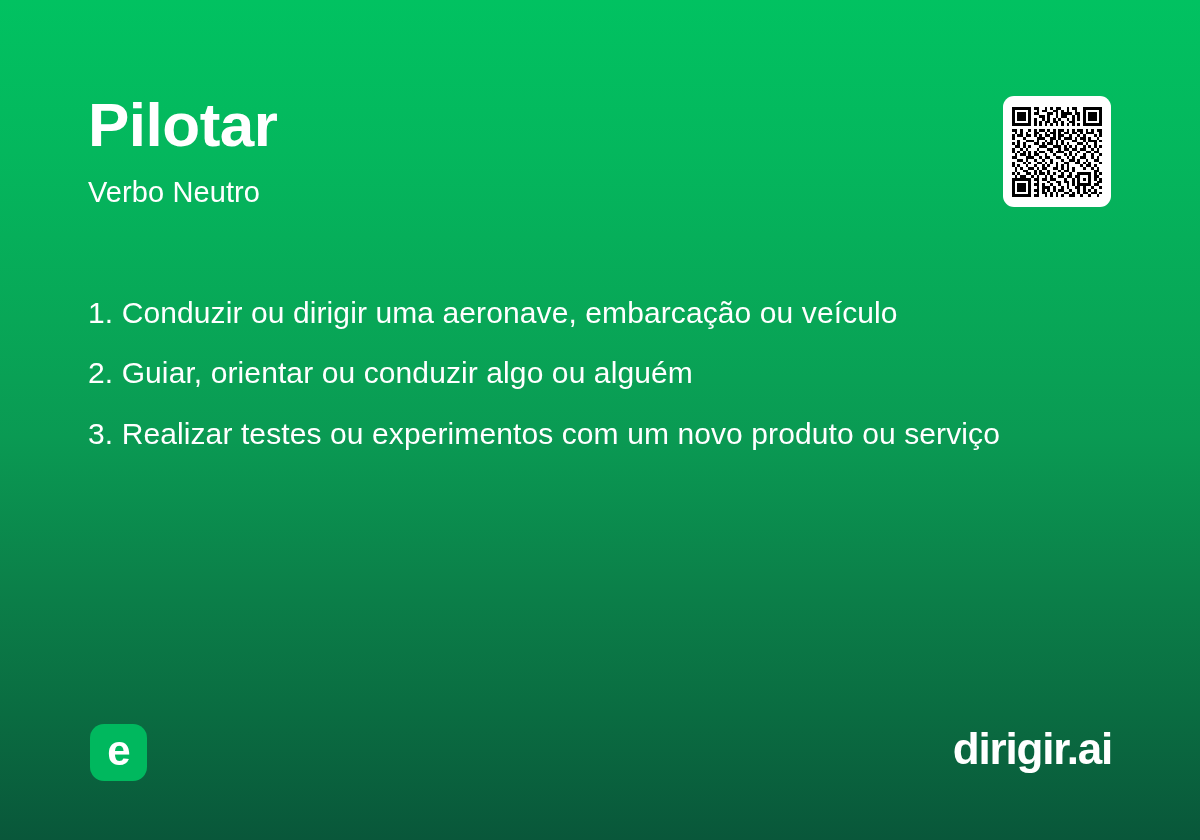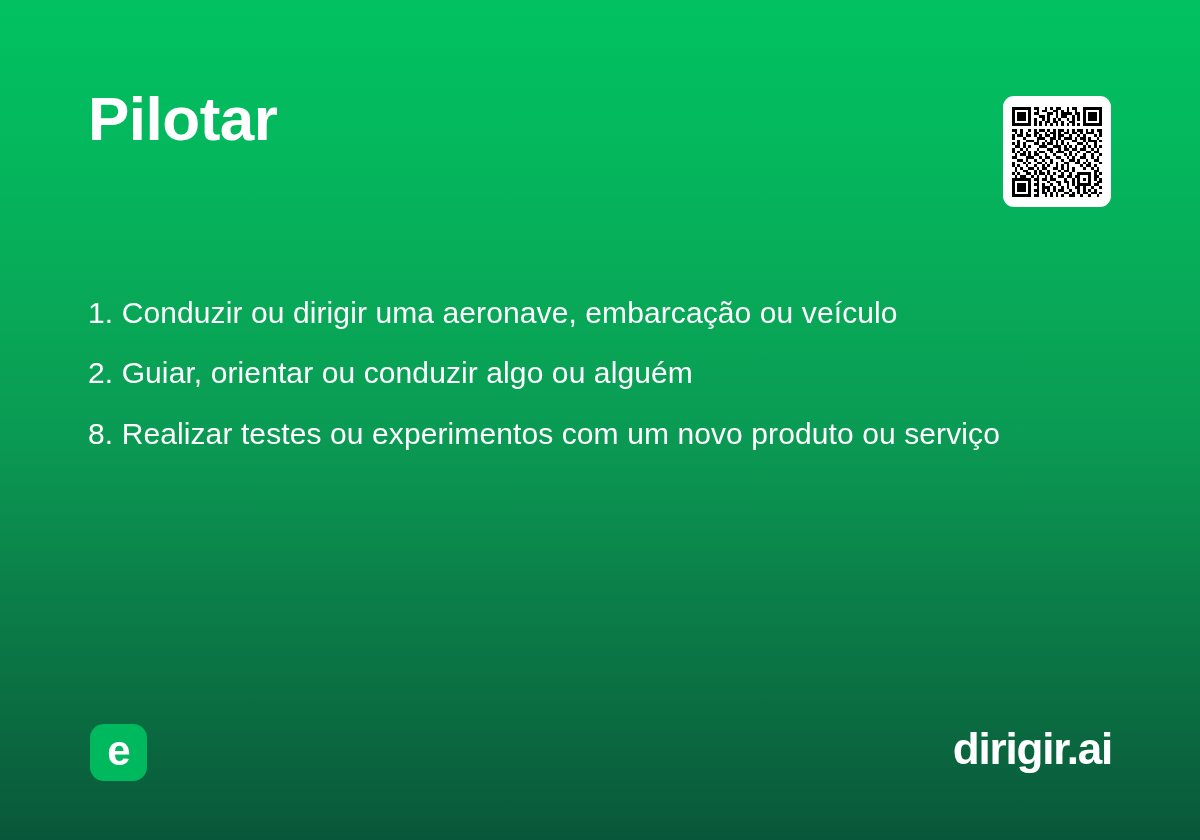--- a/index.html
+++ b/index.html
@@ -27,21 +27,21 @@
 
   .card {
     position: absolute;
     inset: 0;
   }
 
   
   .header {
     position: absolute;
     left: 88px;
-    top: 88px;
+    top: 94px;
     width: 860px;
   }
 
   .word-title {
     font-size: 62px;
     line-height: 1.0;
     font-weight: 700;
     color: #ffffff;
     letter-spacing: -0.5px;
   }
@@ -123,20 +123,21 @@
     line-height: 1.05;
   }
 </style>
 </head>
 <body>
 
 <div class="card">
 
   <div class="header">
     <div class="word-title">Pilotar</div>
+    <div class="word-class">Verbo Neutro</div>
   </div>
 
   <div class="qr-card">
     <span>
       <svg viewBox="0 0 33 33" shape-rendering="crispEdges" aria-hidden="true">
         <rect width="33" height="33" fill="#ffffff"></rect>
         <g fill="#000000">
 
           <rect x="0" y="0" width="7" height="1"></rect>
             <rect x="0" y="6" width="7" height="1"></rect>
@@ -453,21 +454,21 @@
           <rect x="28" y="32" width="1" height="1"></rect>
             <rect x="31" y="32" width="1" height="1"></rect>
         </g>
       </svg>
     </span>
   </div>
 
   <div class="definitions">
     <div class="definition">1. Conduzir ou dirigir uma aeronave, embarcação ou veículo</div>
     <div class="definition">2. Guiar, orientar ou conduzir algo ou alguém</div>
-    <div class="definition">8. Realizar testes ou experimentos com um novo produto ou serviço</div>
+    <div class="definition">3. Realizar testes ou experimentos com um novo produto ou serviço</div>
   </div>
 
   <div class="footer-logo">
     <span class="glyph">e</span>
   </div>
 
   <div class="brand-wordmark">dirigir.ai</div>
 
 </div>
 

